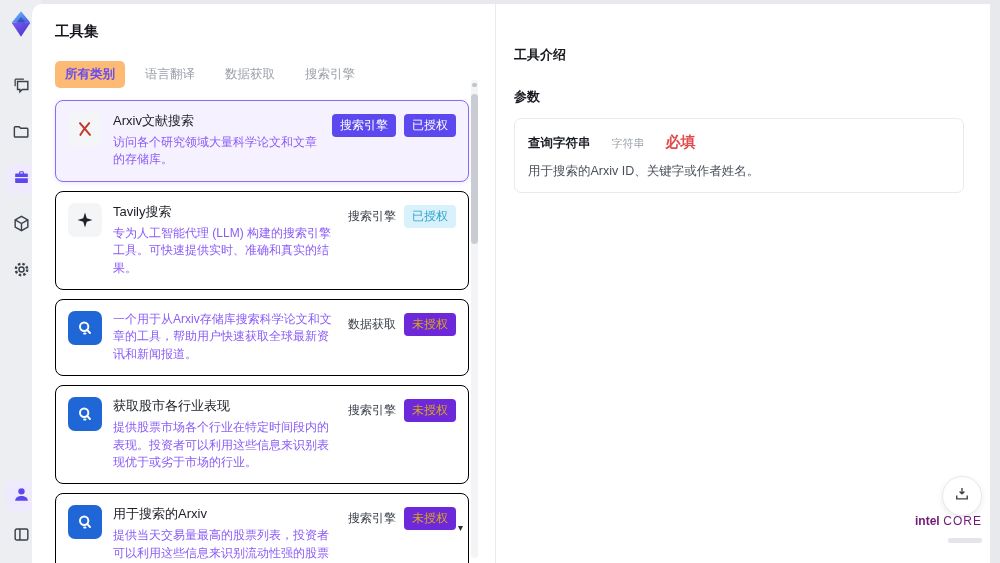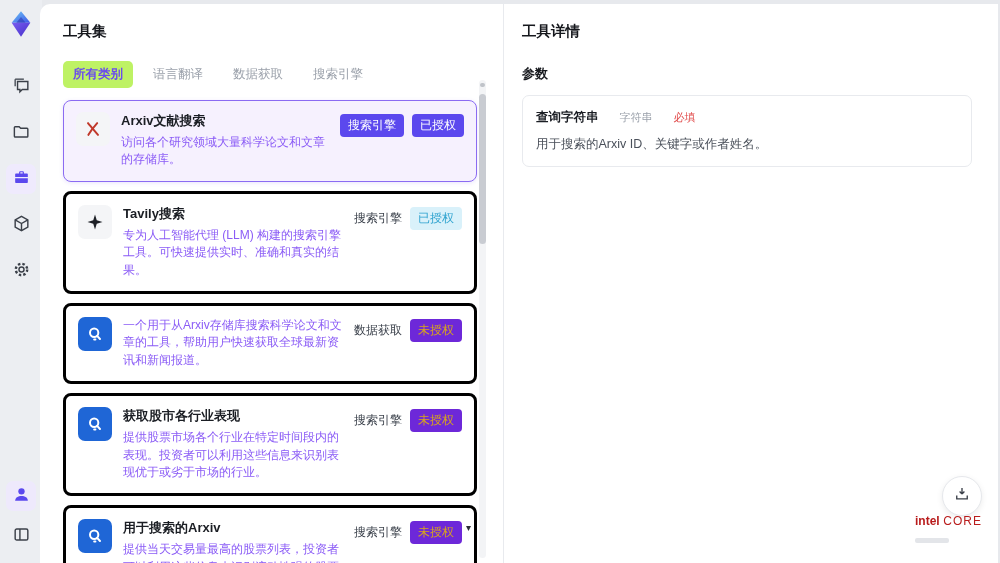--- a/index.html
+++ b/index.html
@@ -12,44 +12,44 @@
           display:flex; flex-direction:column; align-items:center; padding:10px 0 12px; }
   .rail .logo { width:28px; height:28px; margin-bottom:34px; }
   .rail-btn { width:30px; height:30px; border-radius:7px; display:flex; align-items:center; justify-content:center;
               margin-bottom:16px; color:#3b4049; cursor:pointer; }
   .rail-btn svg { width:19px; height:19px; }
   .rail-btn.active { background:#efeafd; color:#5b48ee; }
   .rail-spacer { flex:1; }
   .rail-btn.user { background:#eee9fc; color:#5b48ee; margin-bottom:10px; }
 
   
-  .content { position:absolute; left:40px; top:4px; width:958px; height:559px; background:#fff;
+  .content { position:absolute; left:32px; top:4px; width:958px; height:559px; background:#fff;
              border-top-left-radius:10px; }
   .list-panel { position:absolute; left:0; top:0; width:463px; height:559px; padding:18px 26px 0 23px; }
   .detail-panel { position:absolute; left:463px; top:0; width:495px; height:559px; border-left:1px solid #e8eaee;
                   padding:18px 26px 0 18px; }
 
   .panel-title { font-size:14.5px; font-weight:bold; color:#16181d; }
 
   
   .tabs { display:flex; gap:10px; margin-top:20px; margin-bottom:12px; }
   .tab { font-size:12.5px; color:#9aa0aa; padding:5px 10px; border-radius:5px; cursor:pointer; white-space:nowrap; }
-  .tab.active { background:#bef264; color:#6a4bee; font-weight:bold; }
+  .tab.active { background:#fdba74; color:#6a4bee; font-weight:bold; }
 
   
   .tool-list { position:relative; }
-  .tool-card { display:flex; align-items:flex-start; background:#fff; border:3px solid #000000;
+  .tool-card { display:flex; align-items:flex-start; background:#fff; border:1px solid #000000;
                border-radius:8px; padding:11px 12px 12px; margin-bottom:9px; cursor:pointer; }
   .tool-card.selected { background:#f6f1fe; border:1.5px solid #8b6bf2; box-shadow:0 1px 4px rgba(110,75,240,.15); }
   .tile { width:34px; height:34px; border-radius:7px; flex:0 0 34px; display:flex; align-items:center;
           justify-content:center; background:#f4f5f7; margin-right:11px; }
   .tile svg { width:20px; height:20px; }
   .tile.blue { background:#1f66d6; }
   .tool-main { flex:1; min-width:0; padding-right:8px; }
-  .tool-name { font-size:13px; font-weight:bold; color:#1b1e24; margin-bottom:4px; }
+  .tool-name { font-size:13px; font-weight:normal; color:#1b1e24; margin-bottom:4px; }
   .tool-desc { font-size:12px; color:#8b5cf6; line-height:1.45; }
   .tool-badges { display:flex; gap:8px; flex:0 0 auto; align-items:center; padding-top:2px; }
   .cat-label { font-size:12px; color:#3c424c; }
   .pill { font-size:12px; border-radius:4px; padding:3px 8px; white-space:nowrap; }
   .pill.auth-yes { background:#d9f1fa; color:#2fa3cf; }
   .pill.auth-no  { background:#6d28d9; color:#d9a51c; }
   .tool-card.selected .cat-label,
   .tool-card.selected .pill.auth-yes { background:#5b48ee; color:#fff; font-size:12px; border-radius:4px; padding:3px 8px; }
 
   
@@ -57,29 +57,29 @@
   .scroll-thumb { position:absolute; left:0; top:14px; width:7px; height:150px; background:#c9ccd2; border-radius:4px; }
   .scroll-cap { position:absolute; left:1px; top:3px; width:5px; height:4px; background:#c0c3c9; border-radius:2px; }
   .scroll-more { position:absolute; left:426px; top:518px; font-size:10px; color:#2a2d33; }
 
   
   .section-title { font-size:13px; font-weight:bold; color:#16181d; margin-top:24px; margin-bottom:12px; }
   .detail-box { border:1px solid #e8eaee; border-radius:7px; padding:12px 13px; font-size:12.5px; color:#3c424c; line-height:1.5; }
   .param-head { display:flex; align-items:baseline; gap:21px; margin-bottom:8px; }
   .param-name { font-size:12.5px; font-weight:bold; color:#1b1e24; }
   .param-type { font-size:11px; color:#9aa0aa; }
-  .param-req { font-size:11px; color:#e14b4b; }
+  .param-req { font-size:15px; color:#e14b4b;font-weight:bold; }
   .param-desc { font-size:12.5px; color:#4a505a; }
 
   
   .fab { position:absolute; right:18px; bottom:47px; width:40px; height:40px; border-radius:50%;
          background:#fff; border:1px solid #e6e8ec; box-shadow:0 2px 6px rgba(0,0,0,.08);
          display:flex; align-items:center; justify-content:center; color:#3b4049; cursor:pointer; }
   .fab svg { width:18px; height:18px; }
-  .brand { position:absolute; right:18px; bottom:16px; text-align:left; color:#b91c1c;margin-left:44px; }
+  .brand { position:absolute; right:18px; bottom:16px; text-align:right; color:#701a75;margin-left:44px; }
   .brand .line1 { font-size:12px; letter-spacing:.3px; }
   .brand .line1 b { font-weight:bold; letter-spacing:0; }
   .brand .bar { display:inline-block; margin-top:3px; width:34px; height:5px; background:#e3e5e9; border-radius:2px; }
 </style>
 </head>
 <body>
 
 <div class="app">
 
   <div class="rail">
@@ -261,21 +261,21 @@
 </div>
 
       <div class="scrollbar">
         <div class="scroll-cap"></div>
         <div class="scroll-thumb"></div>
       </div>
       <div class="scroll-more">▾</div>
     </div>
 
     <div class="detail-panel">
-      <div class="panel-title">工具详情</div>
+      <div class="section-title">工具介绍</div>
       <div class="section-title">参数</div>
       <div class="detail-box">
         <div class="param-head">
           <span class="param-name">查询字符串</span>
           <span class="param-type">字符串</span>
           <span class="param-req">必填</span>
         </div>
         <div class="param-desc">用于搜索的Arxiv ID、关键字或作者姓名。</div>
       </div>
     </div>

